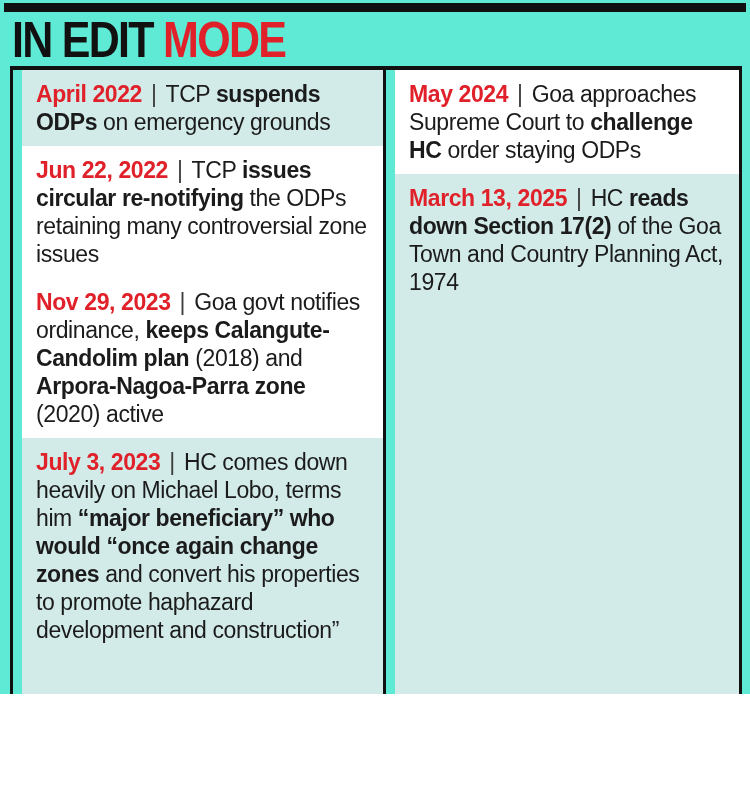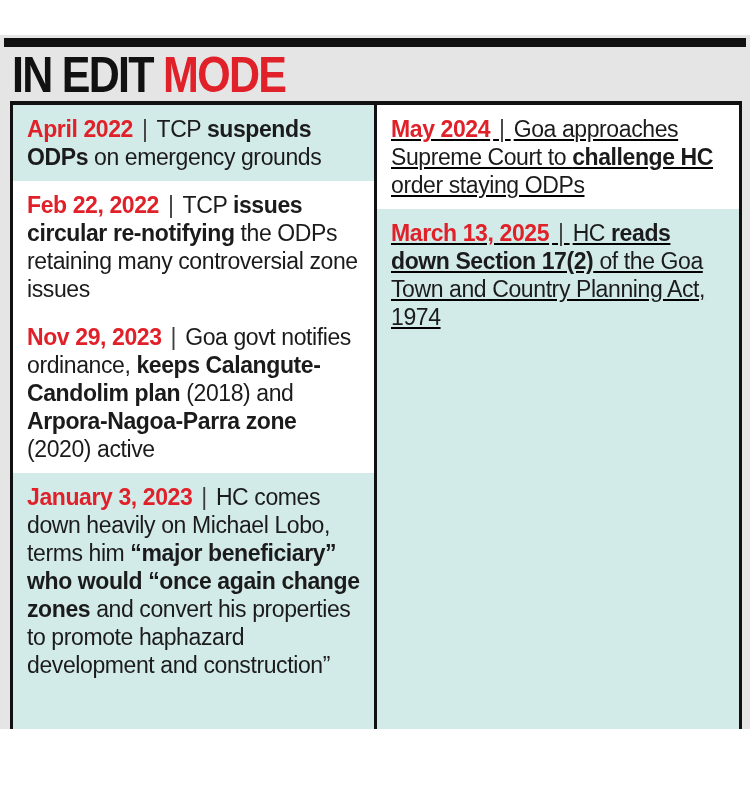--- a/index.html
+++ b/index.html
@@ -1,22 +1,21 @@
 <!DOCTYPE html>
 <html style="--red: #e0212a; --cyan: #d2ebe9; --dark: #111111; --yellow: #f2e41c; --text: #1b1b1b;"><head>
 <meta charset="utf-8">
 <style>
   html,body{margin:0;padding:0;background:#ffffff;}
   .page{
     position:relative;
     width:750px;height:694px;
-    background:#e5e5e5;
+    background:#5eead4;
     overflow:hidden;
     font-family:"Liberation Sans",sans-serif;
-    margin-top:35px;
   }
   .topbar{
     margin:3px 4px 0 4px;
     height:9px;
     background:var(--dark);
   }
   .masthead{
     margin:5px 0 3px 12px;
     font-size:50px;
     line-height:46px;
@@ -34,23 +33,24 @@
     border:3px solid var(--dark);
     border-top-width:4px;
     border-bottom:none;
     display:flex;
     overflow:hidden;
   }
   .col{
     display:flex;
     flex-direction:column;
     overflow:hidden;
+    padding-left:9px;
   }
   .col.left{width:361px;border-right:3px solid var(--dark);}
-  .col.right{flex:1;text-decoration:underline;}
+  .col.right{flex:1;}
   .item{
     padding:10px 12px 10px 14px;
     font-size:23px;
     line-height:28px;
     letter-spacing:-0.4px;
     color:var(--text);
   }
   .item:last-child{flex:1;}
   .item.cyan{background:var(--cyan);}
   .item.white{background:#ffffff;}
@@ -72,23 +72,23 @@
 </style>
 </head>
 <body>
 
 <div class="page">
   <div class="topbar"></div>
   <div class="masthead"><span>IN EDIT </span><span class="accent">MODE</span></div>
   <div class="board">
     <div class="col left">
         <div class="item cyan"><span class="date">April 2022</span><span class="sep"> | </span><span>TCP </span><span class="seg-b">suspends ODPs</span><span> on emergency grounds</span></div>
-        <div class="item white"><span class="date">Feb 22, 2022</span><span class="sep"> | </span><span>TCP </span><span class="seg-b">issues circular re-notifying</span><span> the ODPs retaining many controversial zone issues</span></div>
+        <div class="item white"><span class="date">Jun 22, 2022</span><span class="sep"> | </span><span>TCP </span><span class="seg-b">issues circular re-notifying</span><span> the ODPs retaining many controversial zone issues</span></div>
         <div class="item white"><span class="date">Nov 29, 2023</span><span class="sep"> | </span><span>Goa govt notifies ordinance, </span><span class="seg-b">keeps Calangute-Candolim plan</span><span> (2018) and </span><span class="seg-b">Arpora-Nagoa-Parra zone</span><span> (2020) active</span></div>
-        <div class="item cyan"><span class="date">January 3, 2023</span><span class="sep"> | </span><span>HC comes down heavily on Michael Lobo, terms him </span><span class="seg-b">“major beneficiary” who would “once again change zones</span><span> and convert his properties to promote haphazard development and construction”</span></div>
+        <div class="item cyan"><span class="date">July 3, 2023</span><span class="sep"> | </span><span>HC comes down heavily on Michael Lobo, terms him </span><span class="seg-b">“major beneficiary” who would “once again change zones</span><span> and convert his properties to promote haphazard development and construction”</span></div>
       </div>
     <div class="col right">
         <div class="item white"><span class="date">May 2024</span><span class="sep"> | </span><span>Goa approaches Supreme Court to </span><span class="seg-b">challenge HC</span><span> order staying ODPs</span></div>
         <div class="item cyan"><span class="date">March 13, 2025</span><span class="sep"> | </span><span>HC </span><span class="seg-b">reads down Section 17(2)</span><span> of the Goa Town and Country Planning Act, 1974</span></div>
       </div>
   </div>
   <div class="bottombar"></div>
 </div>
 
 </body></html>

